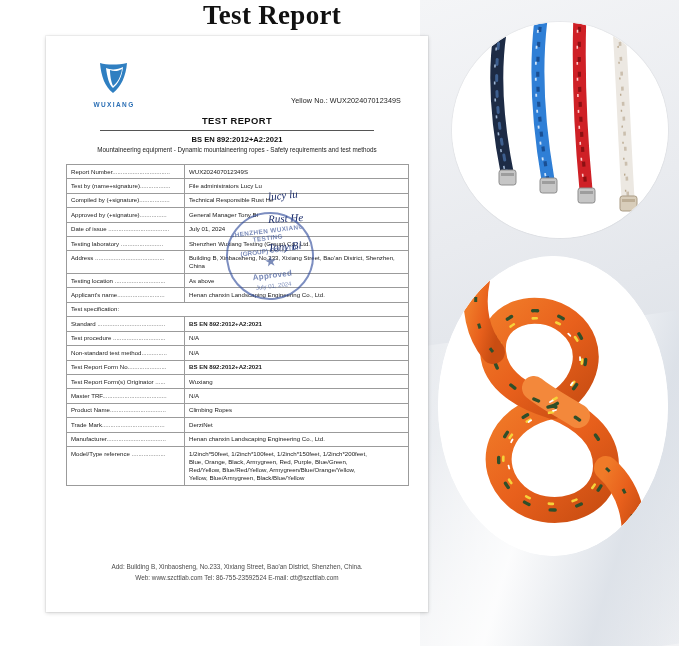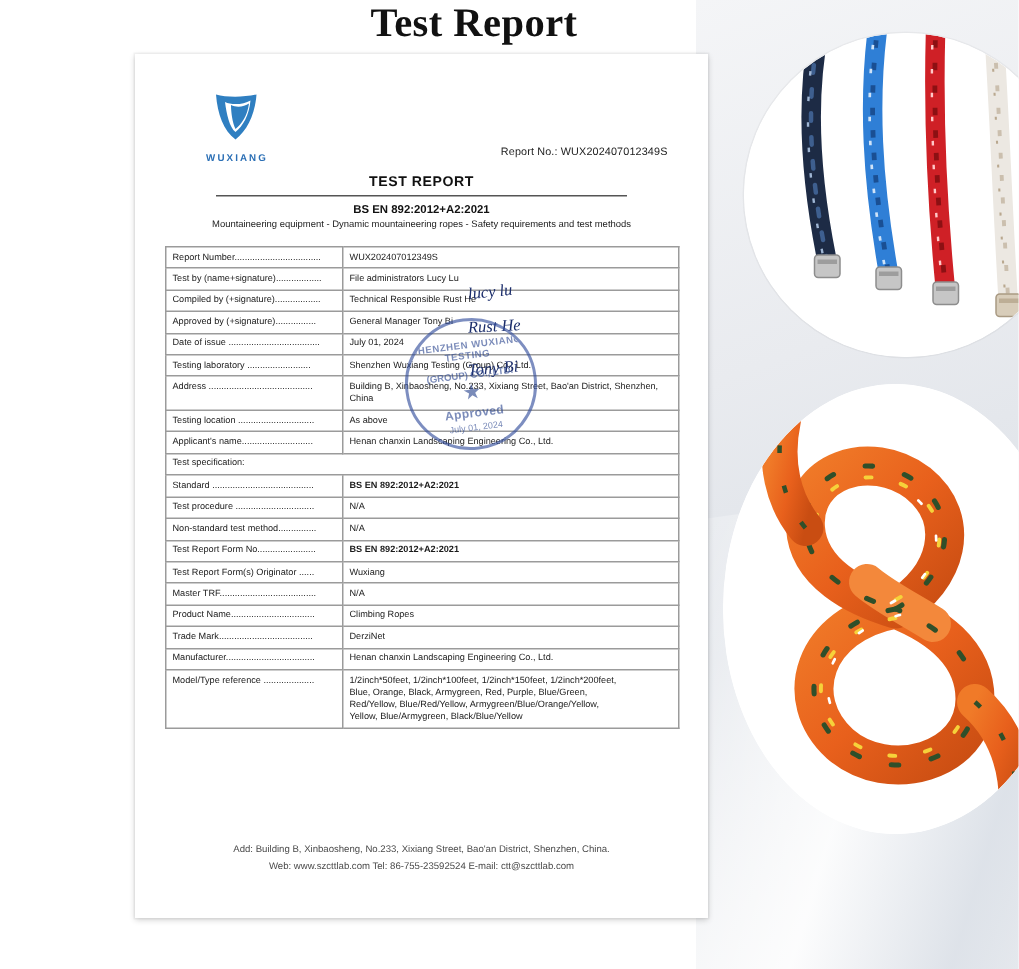--- a/index.html
+++ b/index.html
@@ -11,21 +11,20 @@
     font-family: "Liberation Sans", sans-serif;
     position: relative;
     overflow: hidden;
   }
 
   
   .page {
     position: absolute;
     inset: 0;
     background: #ffffff;
-    margin-left: 44px;
   }
 
   
   .bg-panel {
     position: absolute;
     left: 420px;
     top: 0;
     width: 259px;
     height: 646px;
     background: linear-gradient(160deg, #f4f5f7 0%, #e9ebef 35%, #dfe3e9 60%, #f2f3f5 100%);
@@ -253,21 +252,21 @@
     <div class="logo-wrap">
       <svg class="logo-mark" viewBox="0 0 36 34">
         <path d="M4 2 C11 4, 22 4, 31 2 C30 15, 25 26, 17 32 C9 26, 5 15, 4 2 Z" fill="#2f7fc1"></path>
         <path d="M10 7 C14 9, 22 9, 27 6 C26 16, 22 23, 17 27 C13 24, 11 15, 10 7 Z" fill="#ffffff"></path>
         <path d="M14 9 C18 11, 23 10, 26 8 C25 16, 21 22, 17 25 C15 21, 14 14, 14 9 Z" fill="#2f7fc1"></path>
       </svg>
       <div class="logo-text">WUXIANG</div>
     </div>
 
     <div class="report-no">
-      <span>Report No.:</span>
+      <span>Yellow No.:</span>
       <span>WUX202407012349S</span>
     </div>
 
     <div class="doc-head">
       <div class="h1">TEST REPORT</div>
       <div class="hr"></div>
       <div class="h2">BS EN 892:2012+A2:2021</div>
       <div class="h3">Mountaineering equipment - Dynamic mountaineering ropes - Safety requirements and test methods</div>
     </div>
 

